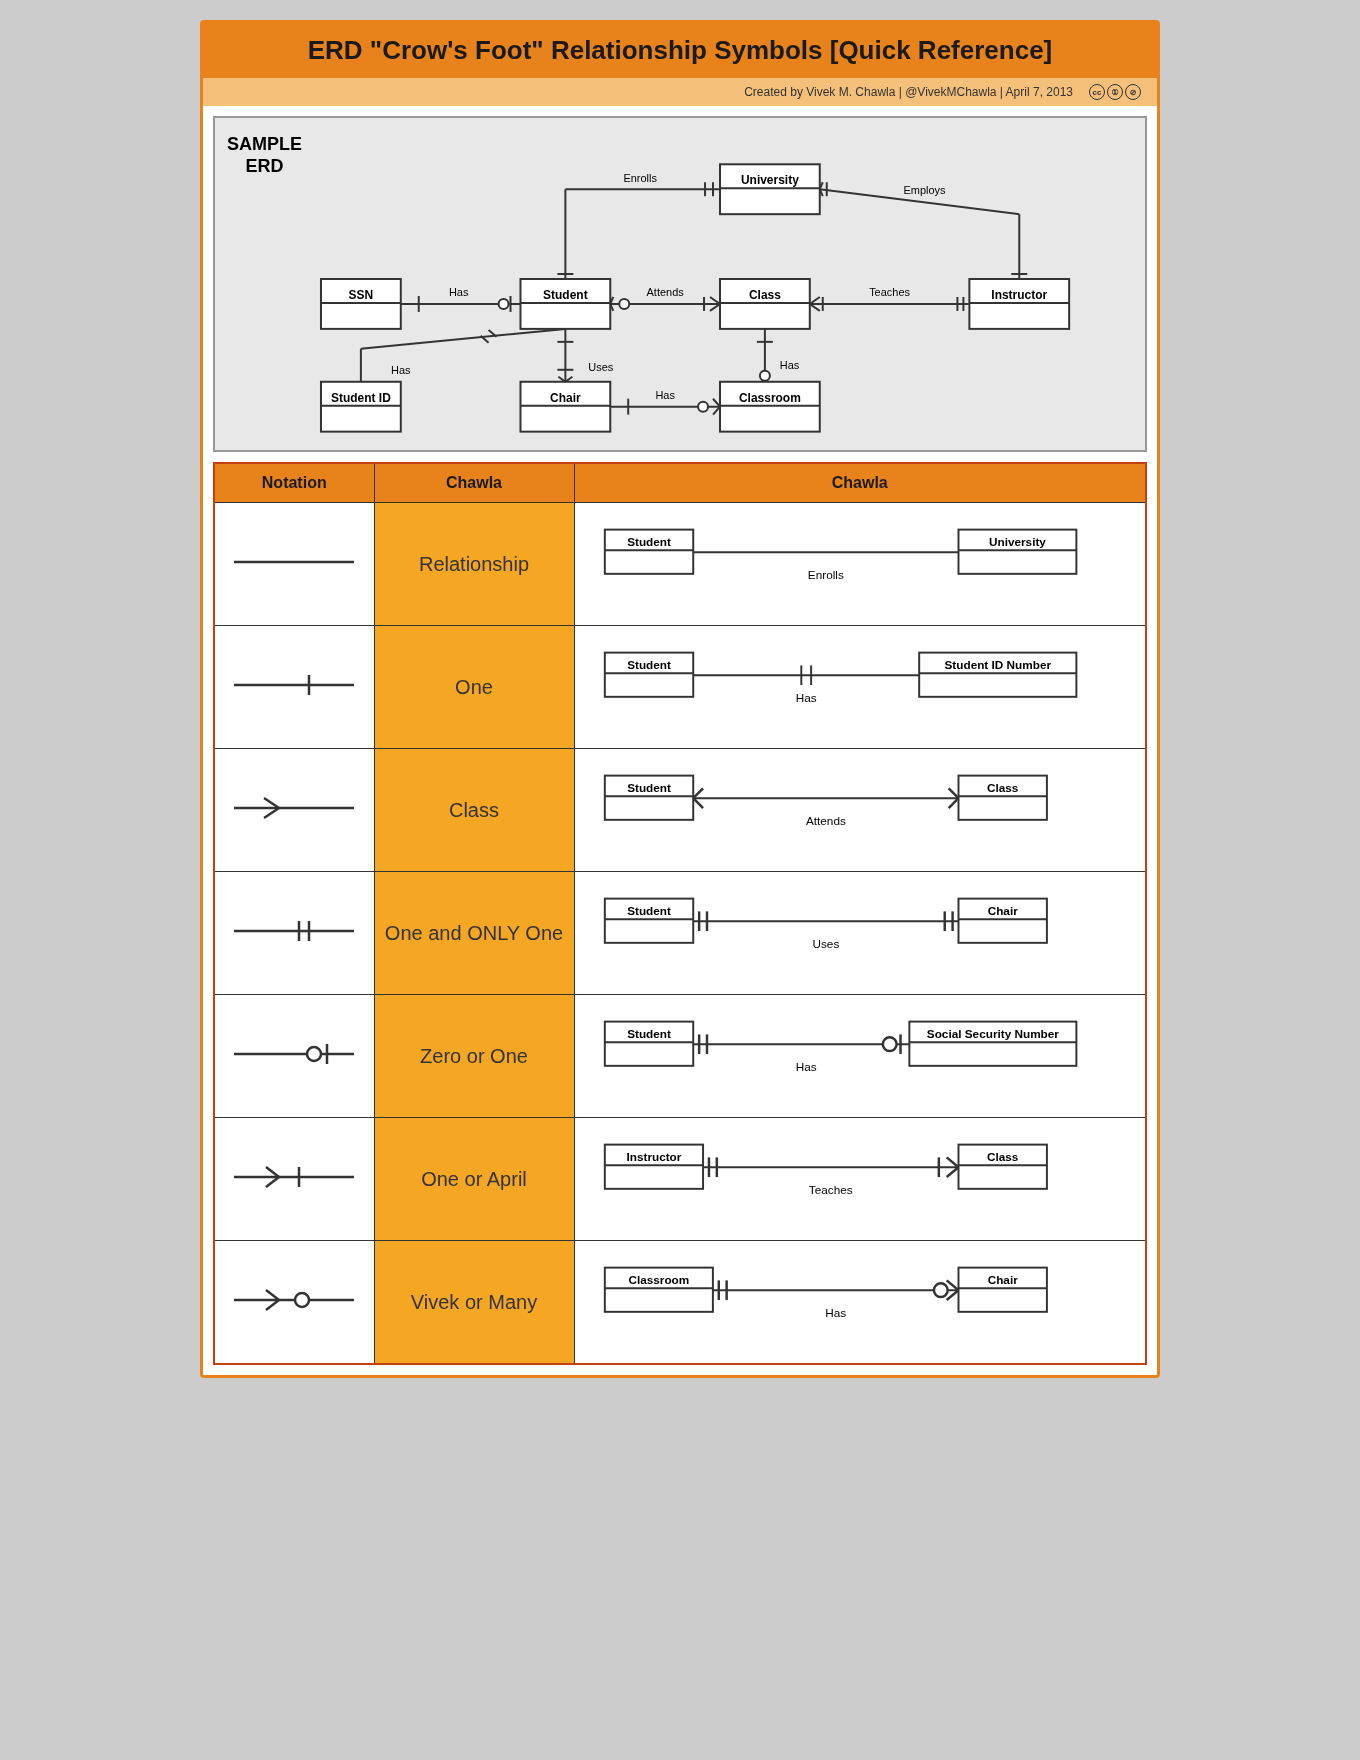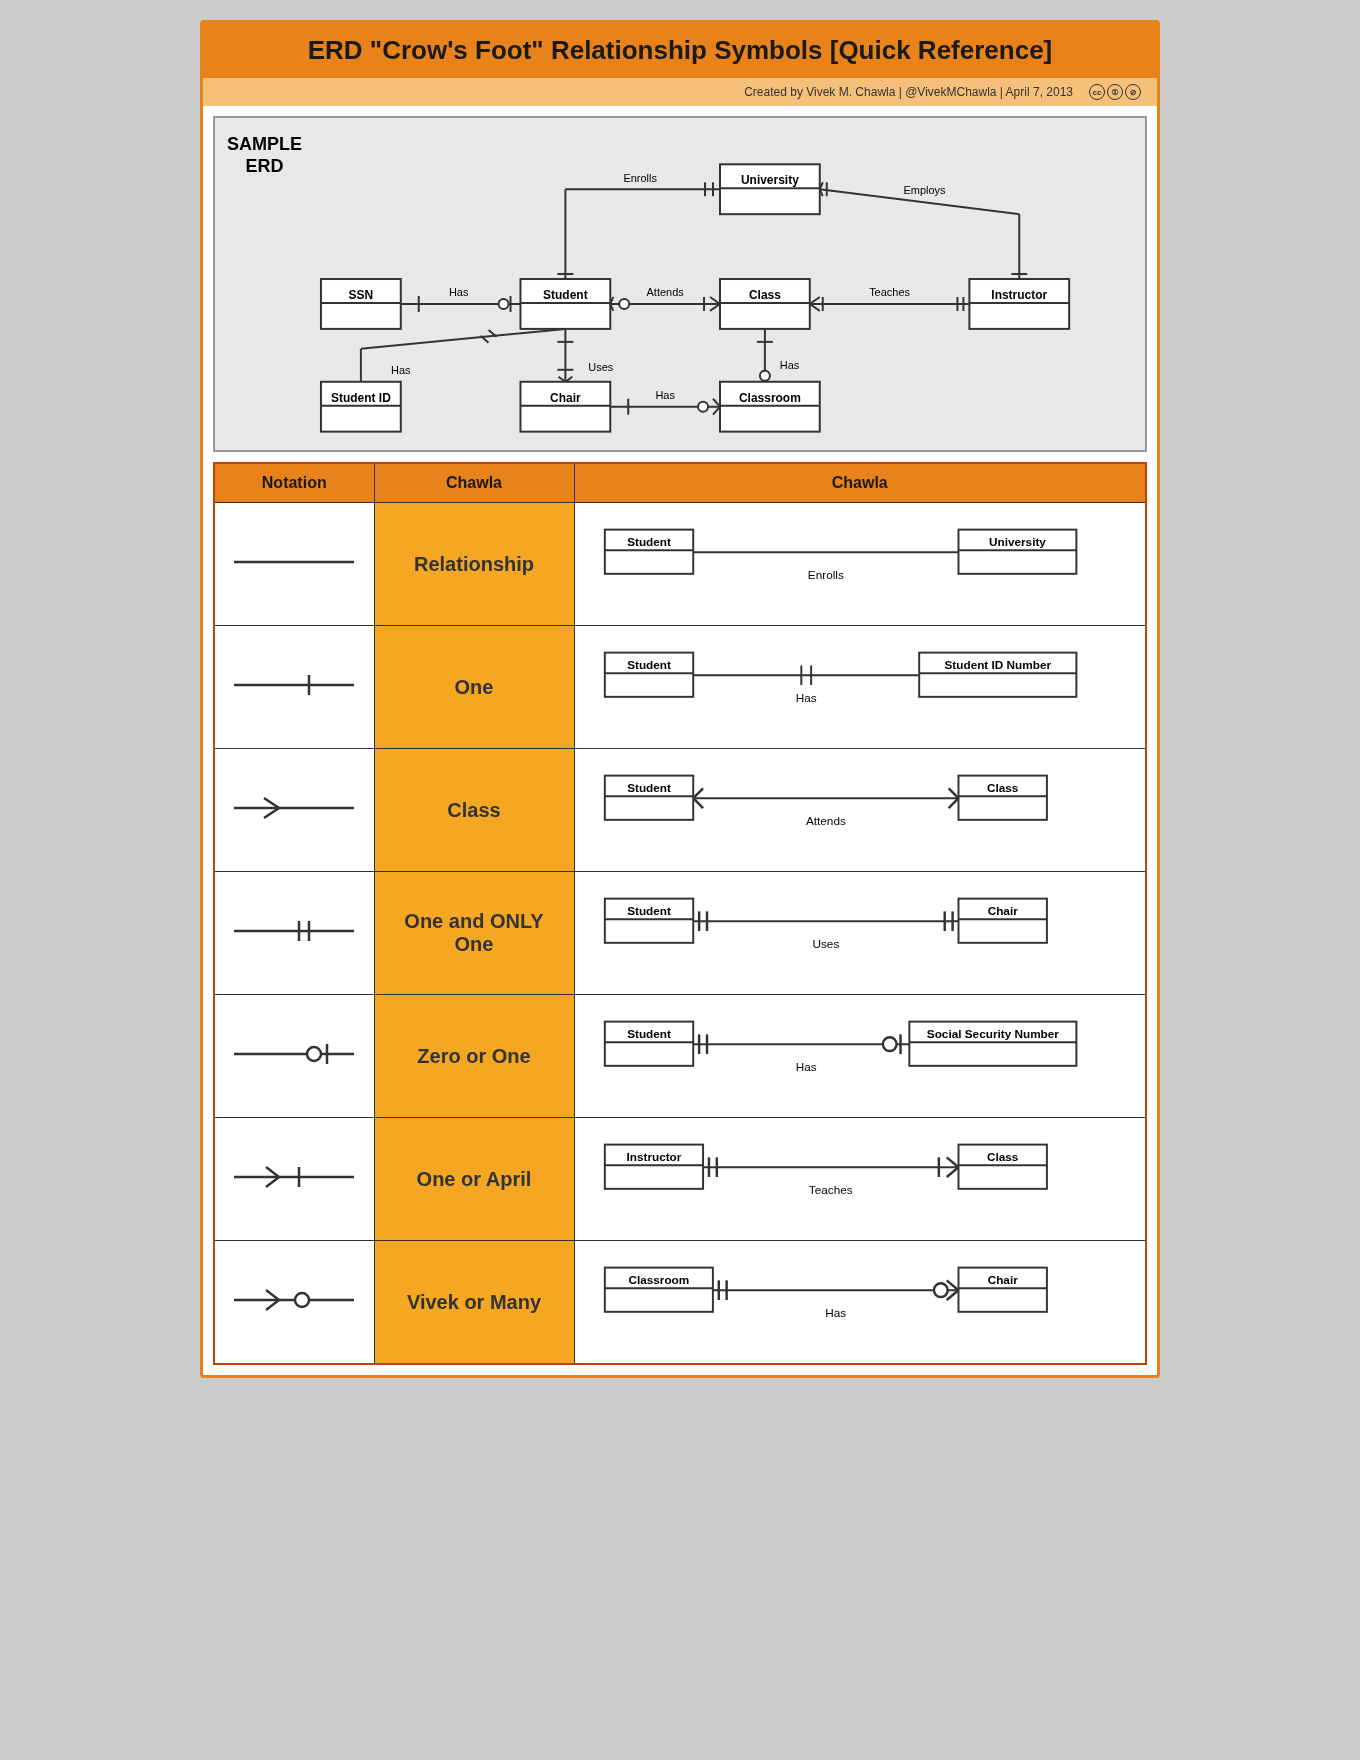--- a/index.html
+++ b/index.html
@@ -110,21 +110,21 @@
       width: 160px;
       text-align: center;
       padding: 8px;
     }
     .meaning-cell {
       width: 200px;
       background: #f5a623;
       text-align: center;
       padding: 8px;
       font-size: 20px;
-      font-weight: bold;
+      font-weight: normal;
       color: #333;
     }
     .example-cell {
       padding: 16px 20px;
       position: relative;
     }
     .example-svg-container {
       position: relative;
       height: 90px;
     }

